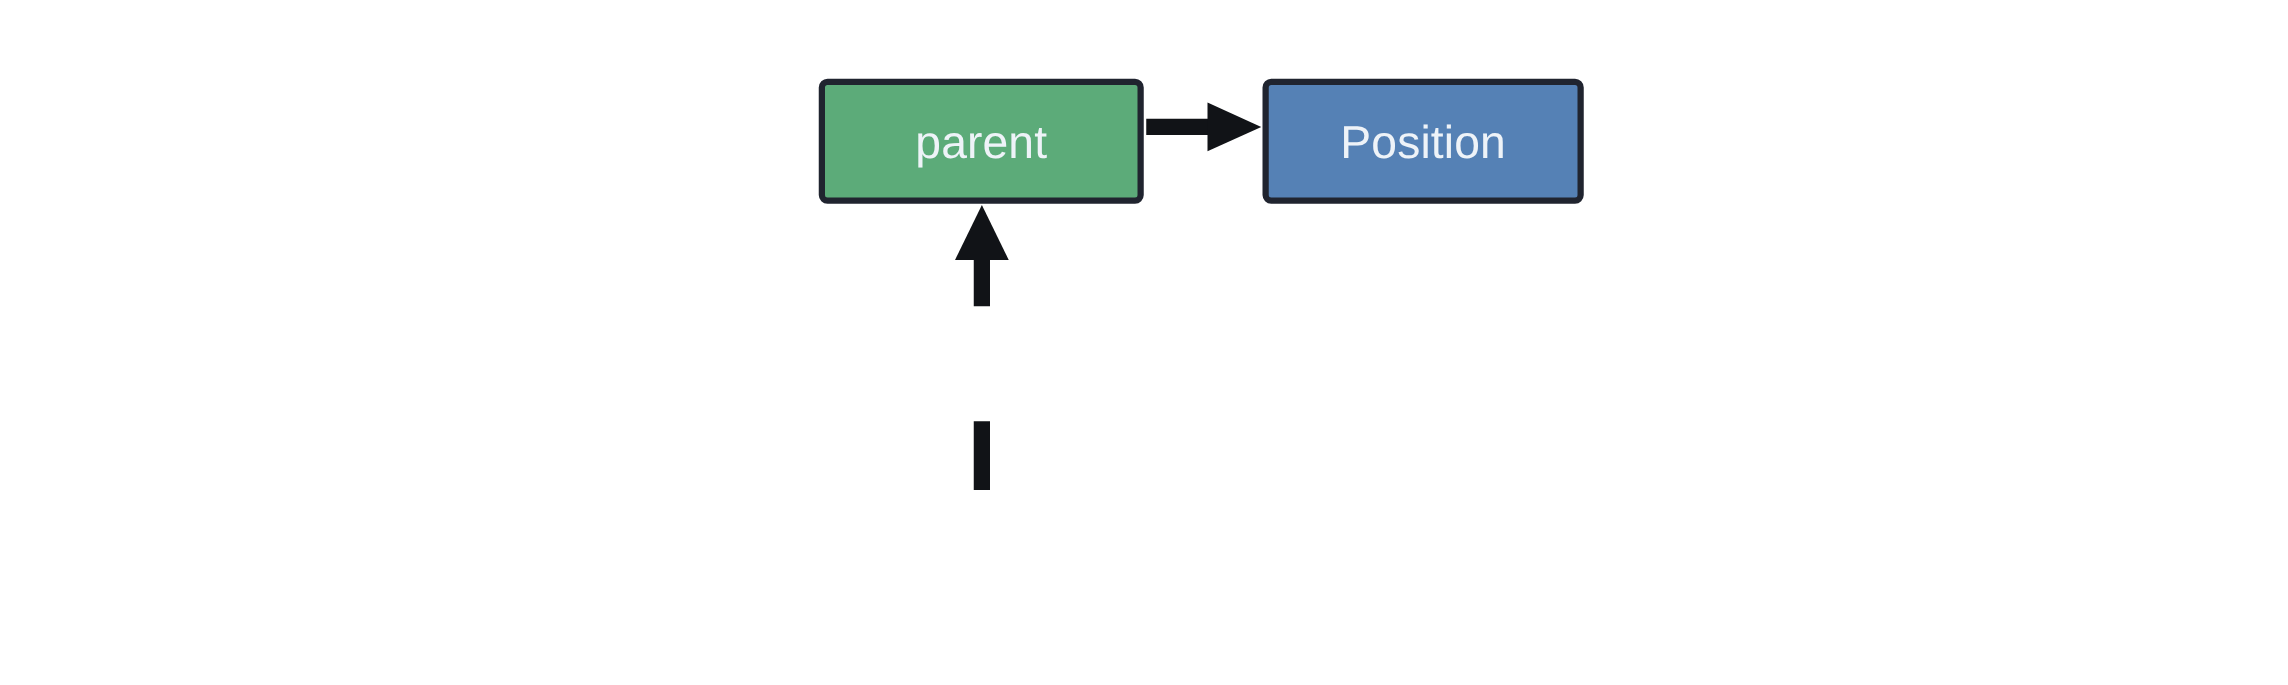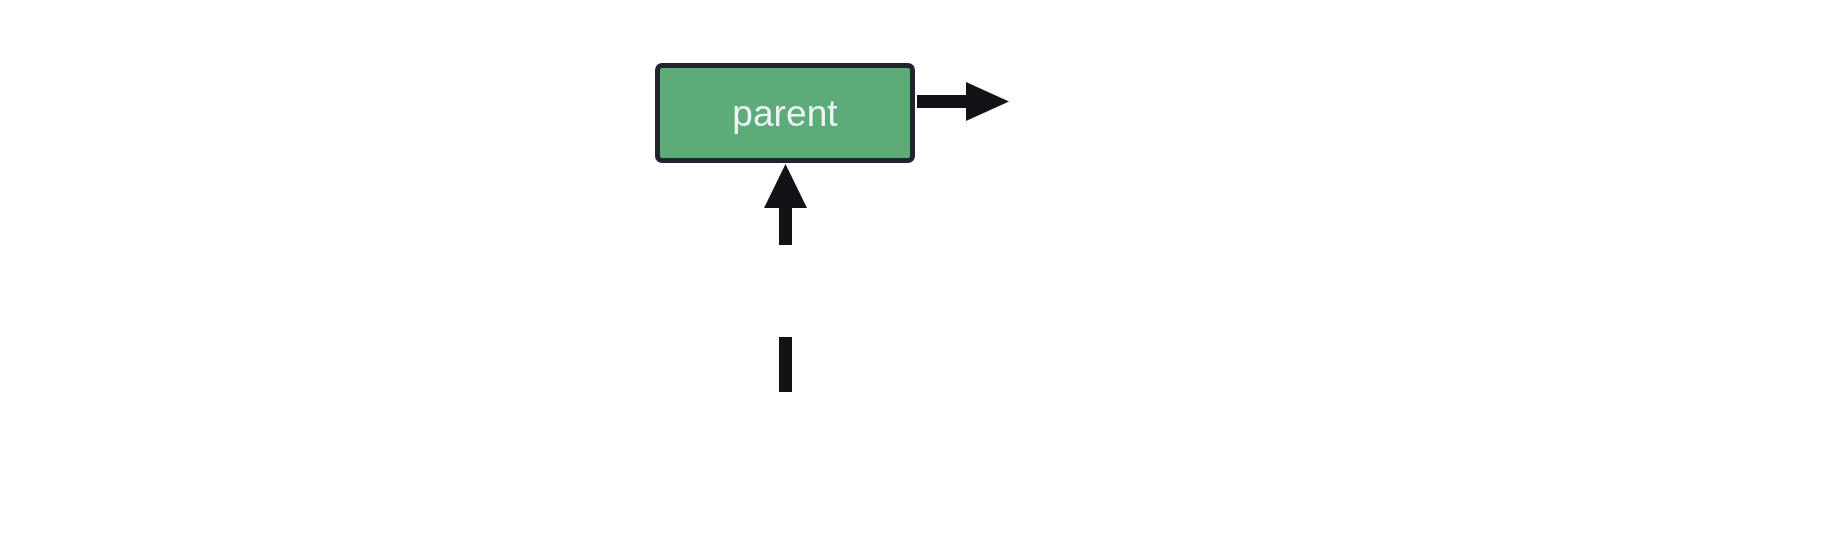--- a/index.html
+++ b/index.html
@@ -68,16 +68,19 @@
 
     <g>
       <rect x="779" y="337" width="13" height="55" fill="#111317"></rect>
     </g>
   </svg>
 
   <div id="node-parent" class="node entity">
     <span>parent</span>
   </div>
 
+  <div id="node-position" class="node relation">
+    <span>Position</span>
+  </div>
 
 
 
 </div>
 
 </body></html>

